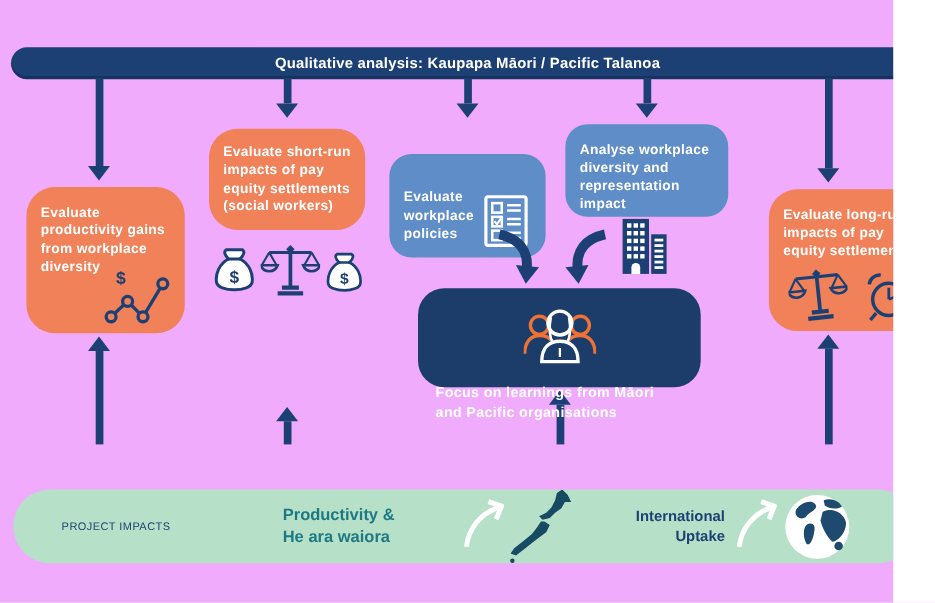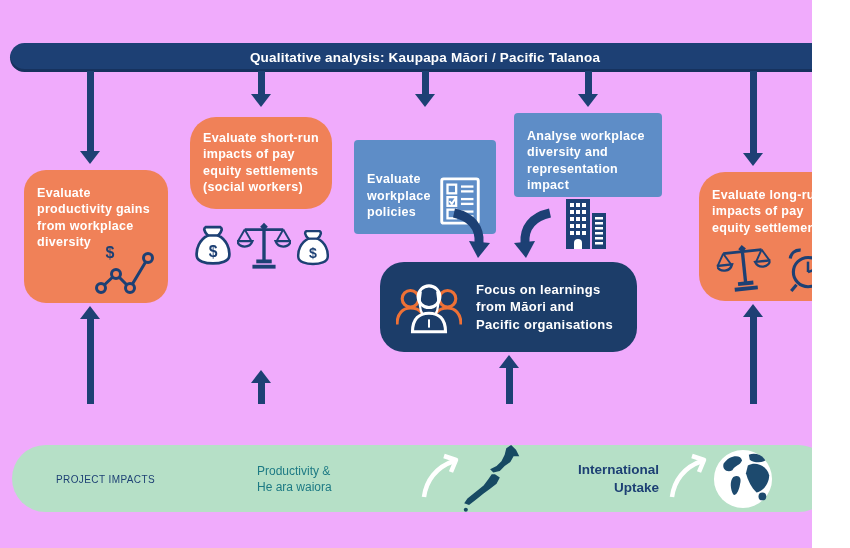--- a/index.html
+++ b/index.html
@@ -11,45 +11,45 @@
   .canvas{position:relative;width:812px;height:548px;background:#f0abfc;overflow:hidden;}
 
   .bar{position:absolute;left:10px;width:830px;height:29px;background:var(--navy);
        border-radius:15px;display:flex;align-items:center;justify-content:center;
        box-shadow:inset 0 -3px 0 rgba(0,0,20,.22);}
   .bar span{color:#fff;font-size:13.5px;font-weight:bold;letter-spacing:.2px;}
 
   .box{position:absolute;color:#fff;font-weight:bold;font-size:12.5px;line-height:1.3;
        letter-spacing:.3px;padding:15px 13px;}
   .box.orange{background:var(--orange);border-radius:26px;}
-  .box.blue{background:var(--blue);border-radius:4px;}
+  .box.blue{background:var(--blue);border-radius:20px;}
   .box.navyc{background:var(--navy-dark);border-radius:24px;}
   .preline{white-space:pre-line;}
 
   
   .varrow{position:absolute;width:20px;display:flex;flex-direction:column;align-items:center;}
   .varrow .shaft{width:7px;flex:1;background:var(--navy);}
   .varrow .head-down{width:0;height:0;border-left:10px solid transparent;
       border-right:10px solid transparent;border-top:13px solid var(--navy);}
   .varrow .head-up{width:0;height:0;border-left:10px solid transparent;
       border-right:10px solid transparent;border-bottom:13px solid var(--navy);}
 
   .icon{position:absolute;}
   .moneyrow{position:absolute;left:194px;top:215px;width:136px;height:56px;
       display:flex;align-items:flex-end;justify-content:space-between;}
 
-  .centerbox{display:flex;align-items:center;gap:14px;padding:12px 16px;}
+  .centerbox{display:flex;align-items:center;gap:14px;padding:12px 16px;flex-direction:column;}
   .centerbox .txt{font-size:13px;line-height:1.35;}
 
   .greenbar{position:absolute;left:12px;top:445px;width:820px;height:67px;
       background:var(--green);border-radius:34px;}
   .impacts-title{position:absolute;left:44px;top:50%;transform:translateY(-50%);
       color:var(--navy);font-size:10px;font-weight:normal;letter-spacing:.4px;text-align:center;}
   .prod-label{position:absolute;left:245px;top:50%;transform:translateY(-50%);
-      color:var(--teal);font-size:12px;font-weight:normal;line-height:1.35;}
+      color:var(--teal);font-size:15px;font-weight:bold;line-height:1.35;}
   .intl-label{position:absolute;left:547px;width:100px;top:50%;transform:translateY(-50%);
       text-align:right;color:var(--navy);font-size:13.5px;font-weight:bold;line-height:1.35;}
 </style>
 </head>
 <body>
 
 <div class="canvas">
 
   <div class="bar" style="top:43px;">
     <span>Qualitative analysis: Kaupapa Māori / Pacific Talanoa</span>
@@ -86,21 +86,21 @@
     </div>
   <div class="varrow" style="left:499px;top:355px;height:49px;">
       <div class="head-up"></div>
       <div class="shaft"></div>
     </div>
   <div class="varrow" style="left:743px;top:304px;height:100px;">
       <div class="head-up"></div>
       <div class="shaft"></div>
     </div>
 
-  <div class="box orange" style="left:24px;top:170px;width:144px;height:133px;border-radius:22px;">
+  <div class="box orange" style="left:24px;top:170px;width:144px;height:133px;">
     <span>Evaluate productivity gains from workplace diversity</span>
     <svg class="icon" style="right:10px;bottom:8px;" width="66" height="52" viewBox="0 0 66 52">
       <path d="M9 45 L24 31 L38 45 L56 15" fill="none" stroke="#1d4074" stroke-width="3"></path>
       <circle cx="9" cy="45" r="4.5" fill="#f08158" stroke="#1d4074" stroke-width="3"></circle>
       <circle cx="24" cy="31" r="4.5" fill="#f08158" stroke="#1d4074" stroke-width="3"></circle>
       <circle cx="38" cy="45" r="4.5" fill="#f08158" stroke="#1d4074" stroke-width="3"></circle>
       <circle cx="56" cy="15" r="4.5" fill="#f08158" stroke="#1d4074" stroke-width="3"></circle>
       <text x="18" y="15" font-size="16" font-weight="bold" fill="#1d4074" text-anchor="middle">$</text>
     </svg>
   </div>

